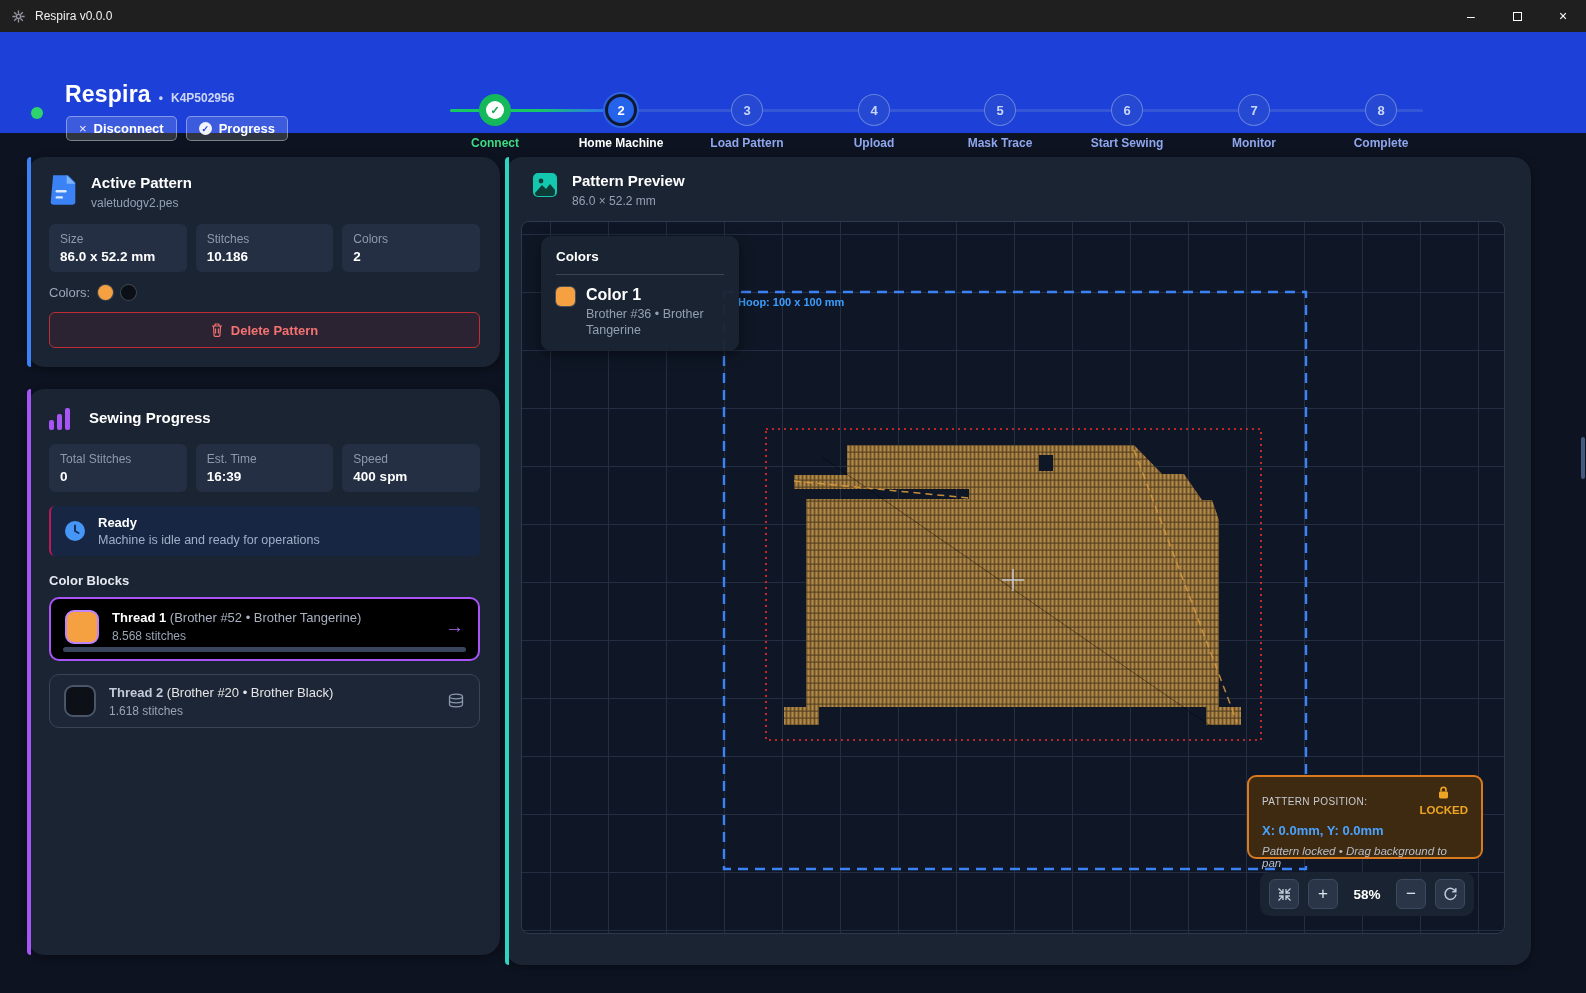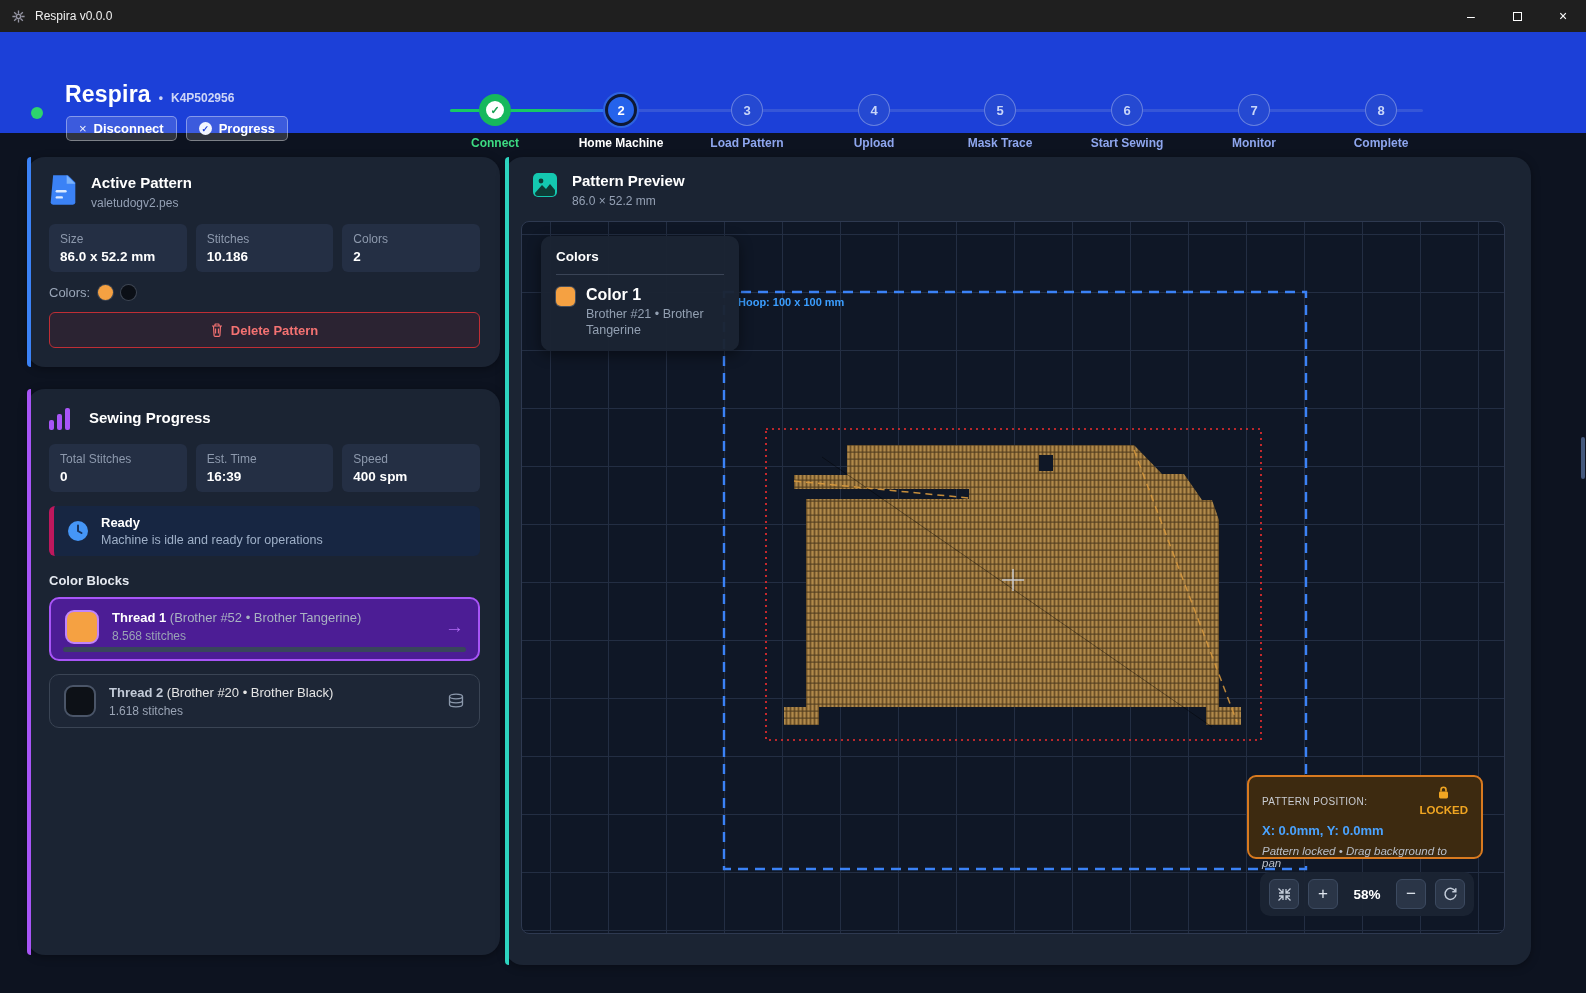--- a/index.html
+++ b/index.html
@@ -71,29 +71,29 @@
   .stat-box .sv { color:#fff; font-size:13.5px; font-weight:bold; margin-top:3px; }
 
   .colors-row { display:flex; align-items:center; gap:8px; margin-top:13px; }
   .colors-row .cl { color:#9aa6b8; font-size:13px; }
   .dot14 { width:15px; height:15px; border-radius:50%; box-shadow:0 0 0 1px rgba(255,255,255,.15); }
 
   .delete-btn { margin-top:12px; width:100%; height:36px; background:rgba(190,30,45,.10);
     border:1px solid #bf2e35; border-radius:6px; color:#f47272; font-size:13px; font-weight:bold;
     display:flex; align-items:center; justify-content:center; gap:8px; cursor:pointer; }
 
-  .status-box { margin-top:14px; background:#172642; border-left:5px solid #be185d;
+  .status-box { margin-top:14px; background:#172642; border-left:2px solid #be185d;
     border-radius:6px; padding:9px 12px; display:flex; gap:11px; align-items:center; }
   .status-box .st { color:#fff; font-size:13px; font-weight:bold; }
   .status-box .sd { color:#9fb0c8; font-size:12.5px; margin-top:3px; }
 
   .cb-title { color:#e5e9f0; font-size:13px; font-weight:bold; margin:17px 0 9px; }
   .thread { position:relative; border-radius:10px; padding:11px 14px 16px;
     display:flex; align-items:center; gap:13px; }
-  .thread.t1 { background:#4c1d95; border:2px solid #a855f7; height:64px; }
+  .thread.t1 { background:#000000; border:2px solid #a855f7; height:64px; }
   .thread.t2 { background:#1d2636; border:1px solid #3a4454; height:54px; margin-top:13px;
     padding-bottom:11px; }
   .swatch { width:34px; height:34px; border-radius:9px; flex:none; }
   .thread.t1 .swatch { border:2px solid #c084fc; }
   .thread.t2 .swatch { border:2px solid #4a5568; width:32px; height:32px; }
   .thread .tl1 { font-size:13px; }
   .thread .tname { font-weight:bold; color:#fff; }
   .thread.t2 .tname { color:#c3cbd8; }
   .thread .tdetail { color:#a9b2c2; }
   .thread.t2 .tdetail { color:#e5e5e5;margin-top:31px; }
@@ -376,21 +376,21 @@
 
     <span class="hoop-label">Hoop: 100 x 100 mm</span>
 
     <div class="legend">
       <div class="lt">Colors</div>
       <hr>
       <div class="lg-entry">
         <div class="lg-swatch" style="background: rgb(245, 161, 66);"></div>
         <div>
           <div class="lg-name">Color 1</div>
-          <div class="lg-desc">Brother #21 • Brother Tangerine</div>
+          <div class="lg-desc">Brother #36 • Brother Tangerine</div>
         </div>
       </div>
     </div>
 
     <div class="pos-panel">
       <div class="pos-row1">
         <span class="pos-label">PATTERN POSITION:</span>
         <span class="pos-locked">
           <svg width="11" height="13" viewBox="0 0 11 13">
             <rect x="1" y="5.5" width="9" height="7" rx="1.4" fill="#f0a522"></rect>

